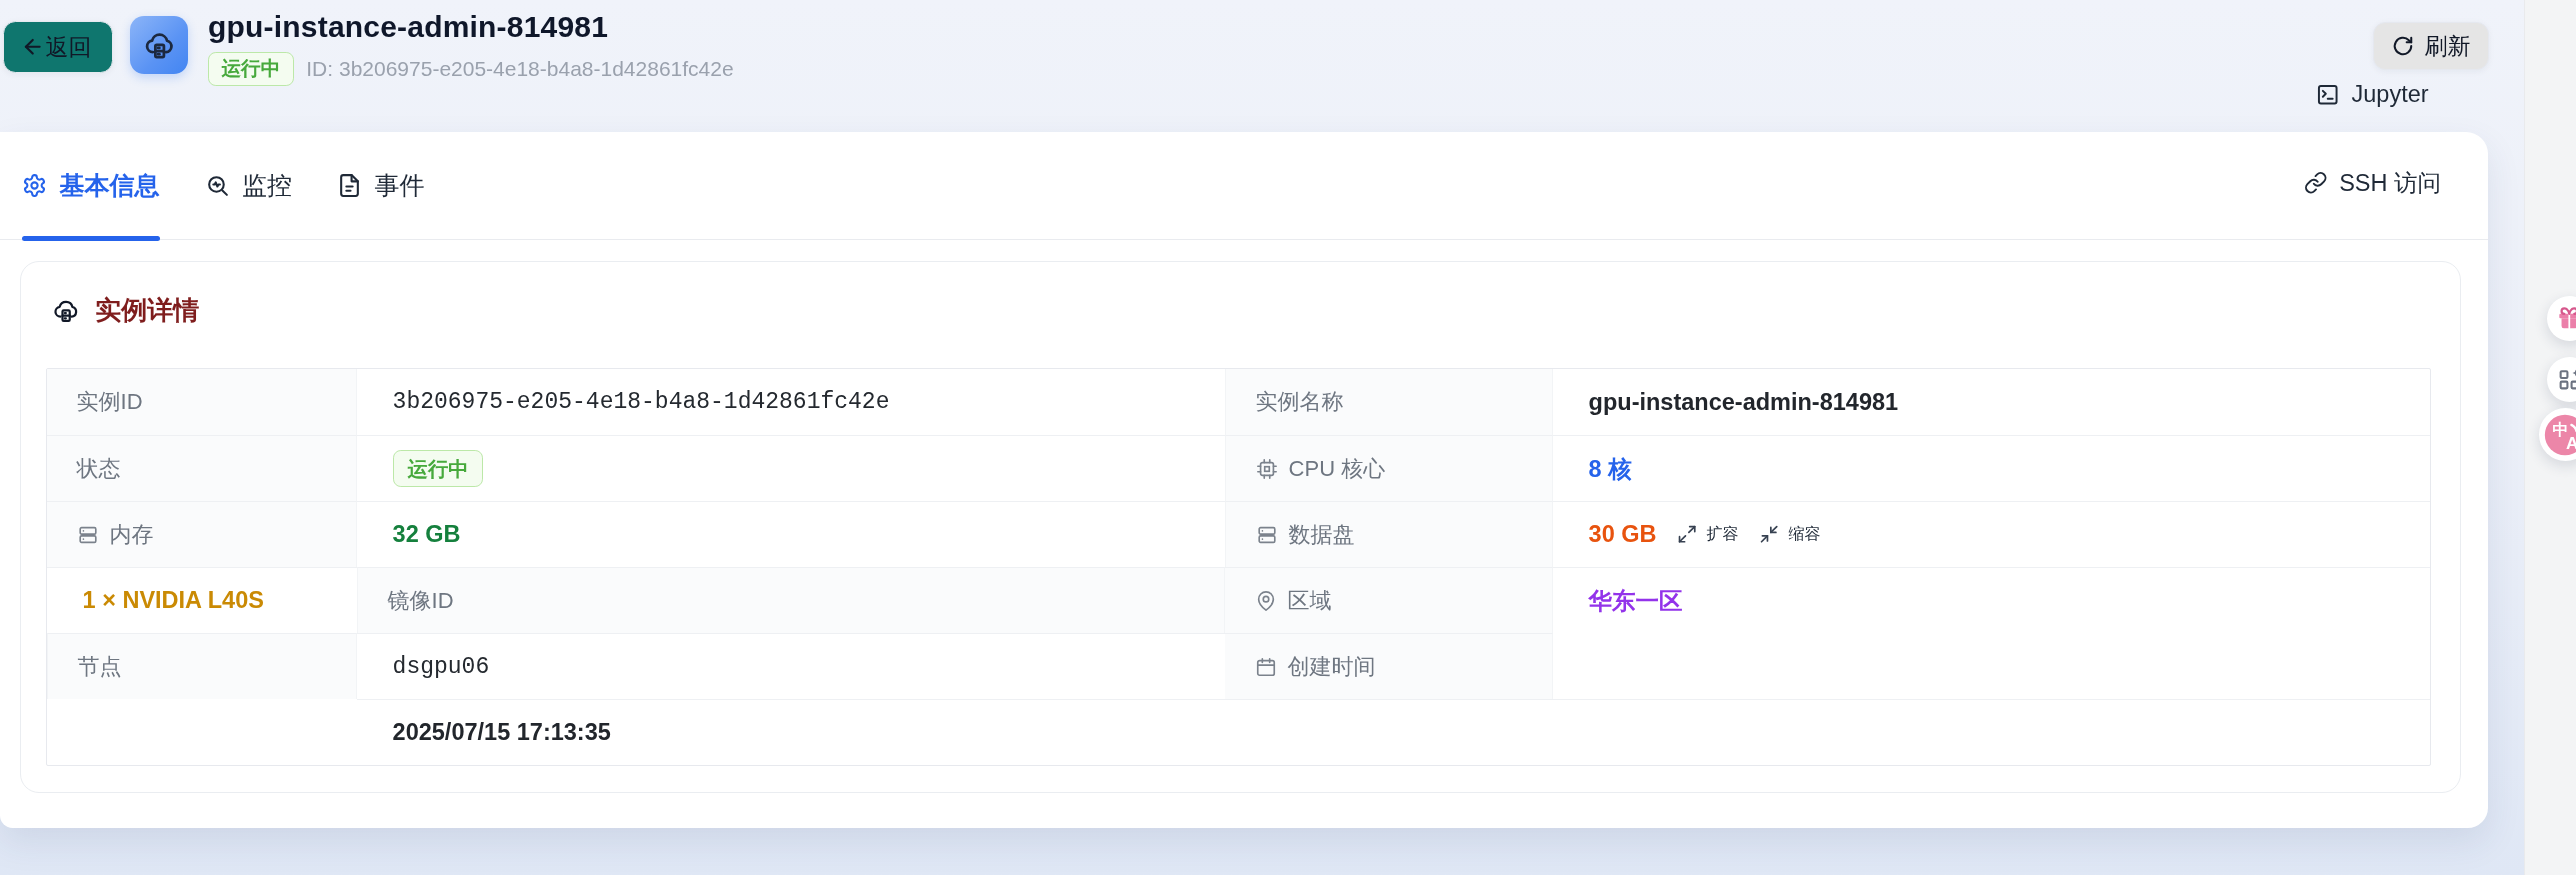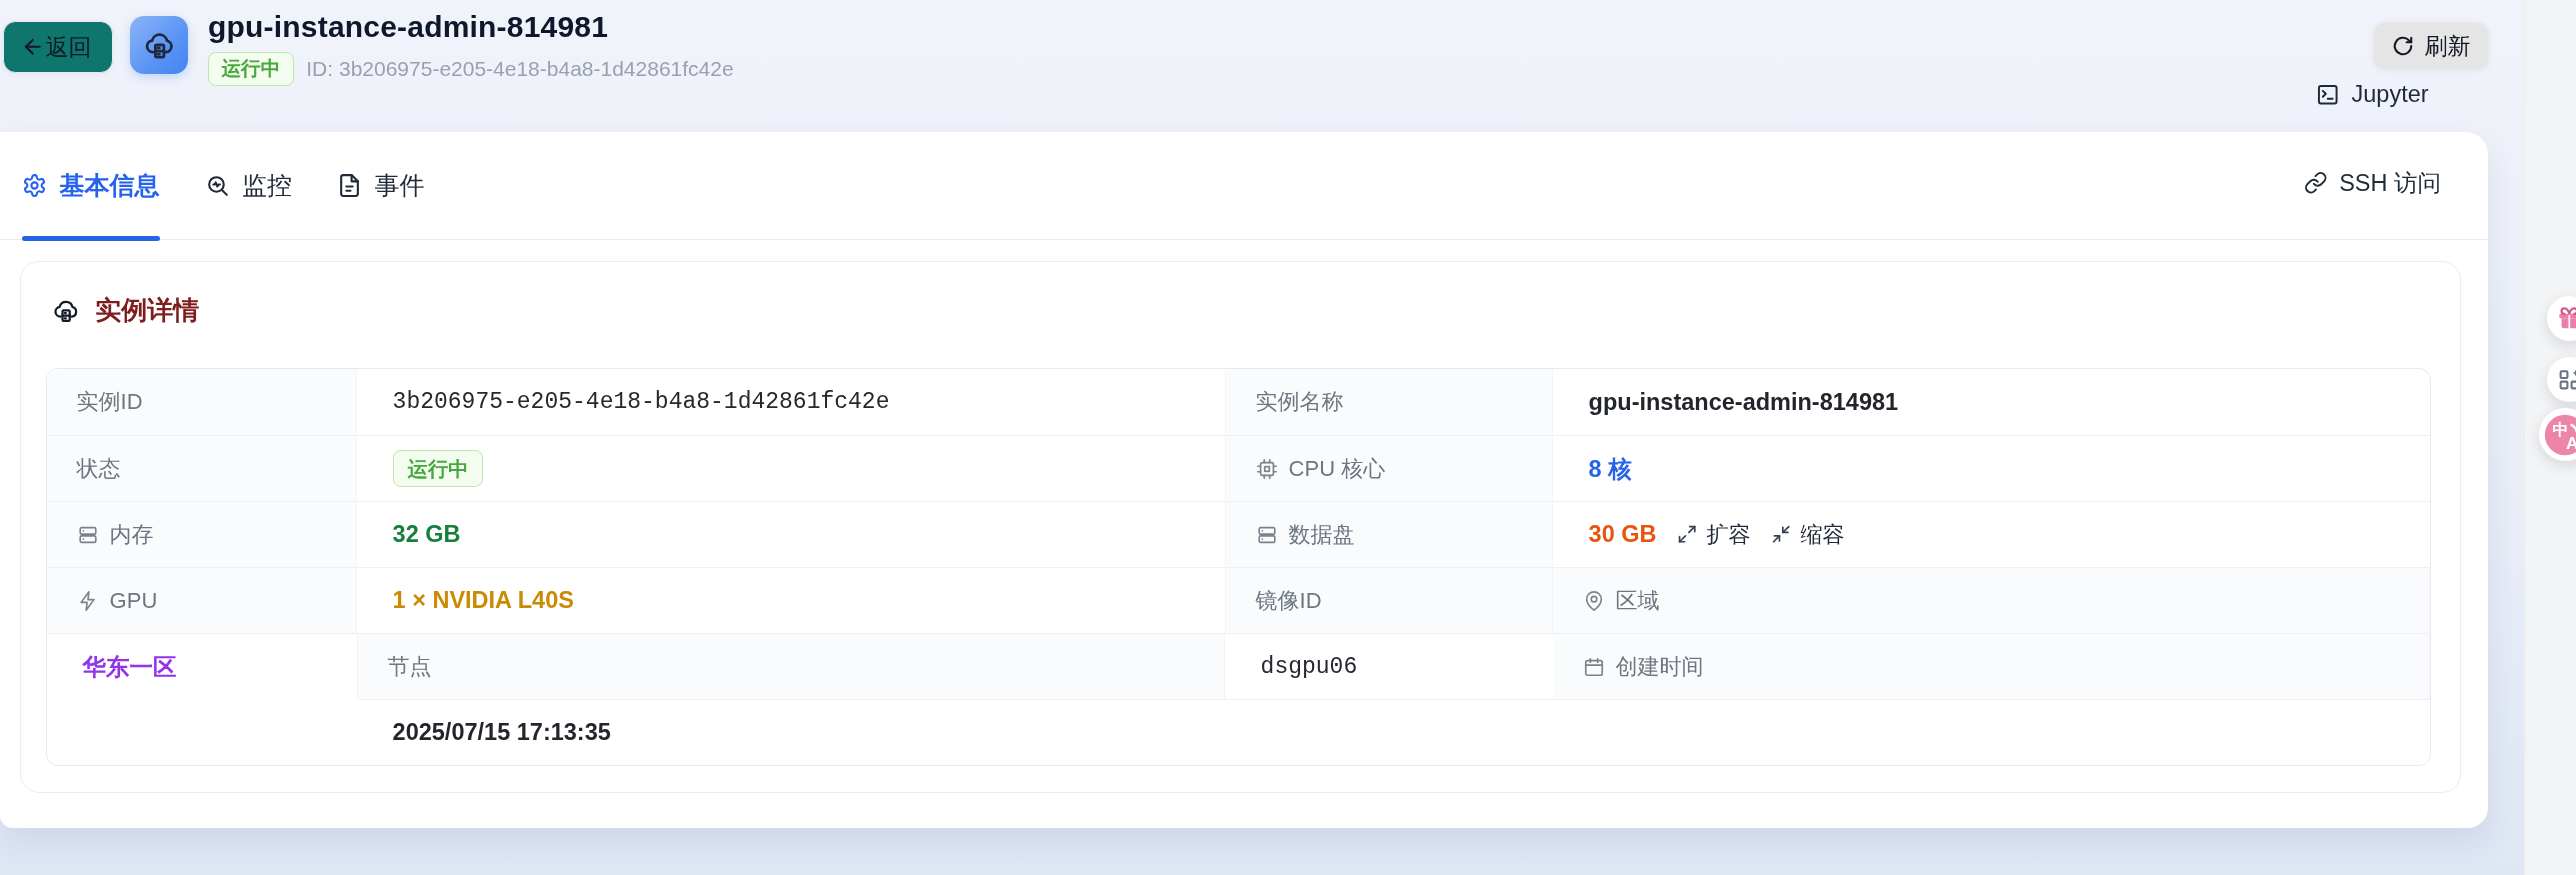--- a/index.html
+++ b/index.html
@@ -57,39 +57,39 @@
   .actions { margin-left:auto; display:flex; align-items:center; gap:59px;flex-direction:column; }
   .action { display:flex; align-items:center; gap:11.7px; font-size:23.5px; color:#1f2937; cursor:pointer; }
 
   
   .card { position:absolute; left:19.6px; top:129px; width:2441px; height:532px;
           background:#fff; border:1.6px solid #eaedf1; border-radius:19px; }
   .card-head { display:flex; align-items:center; gap:15.6px; padding:31px 0 0 31px;
           font-size:26px; font-weight:700; color:#7f1d1d; }
 
   .dtable { position:absolute; left:25px; top:106px; width:2385px; height:398px;
-          border:1.6px solid #e7e9ee; border-radius:12px; overflow:hidden;
+          border:1.6px solid #e7e9ee; border-radius:2px; overflow:hidden;
           display:grid; grid-template-columns:310px 868px 328px auto;
           grid-template-rows:repeat(6,1fr); background:#fff; }
   .cell { display:flex; align-items:center; }
   .lab { background:#fafbfc; color:#6e7681; font-size:22px; gap:11px;
           padding-left:30px; border-right:1.6px solid #f2f4f6; }
   .lab .licon { color:#7b828c; flex:0 0 auto; display:flex; }
   .c2 { border-left:1.6px solid #f2f4f6; }
   .val { padding-left:36px; font-size:23.5px; color:#22262c; gap:20.3px; }
   .bt { border-top:1.6px solid #eef0f3; }
   .mono { font-family:Liberation Mono, monospace; font-size:23px; color:#24292f; }
   .semibold { font-weight:600; }
   .v-blue { color:#2563eb; font-weight:700; }
   .v-green { color:#15803d; font-weight:700; }
   .v-red { color:#e8530e; font-weight:700; }
   .v-amber { color:#ca8a04; font-weight:700; }
   .v-purple { color:#9333ea; font-weight:700; }
   .span3 { grid-column:2 / 5; }
-  .mini-act { display:flex; align-items:center; gap:9.4px; font-size:22px; color:#1f2937;
+  .mini-act { display:flex; align-items:center; gap:9.4px; font-size:16px; color:#1f2937;
           font-weight:400; cursor:pointer; }
   .mini-act:first-of-type { margin-left:11px; }
   .tbadge { display:inline-flex; align-items:center; padding:3.1px 14px; border-radius:7.8px;
           background:#f4fcf0; border:1.6px solid #bce8a8; color:#47a93c; font-size:20.3px; font-weight:600; }
 </style>
 </head>
 <body>
 
 <div class="rail"></div>
 
@@ -318,28 +318,20 @@
               <path d="M4 14h6v6"></path>
                 <path d="M20 10h-6V4"></path>
                 <path d="M14 10l7-7"></path>
                 <path d="M3 21l7-7"></path>
             </svg>
           </span>
           <span>缩容</span>
         </span>
       </div>
 
-      <div class="cell lab bt">
-        <span class="licon">
-          <svg width="22" height="22" viewBox="0 0 24 24" fill="none" stroke="currentColor" stroke-width="1.8" stroke-linejoin="round">
-            <path d="M13 2L4.5 13.5H11l-1 8.5L18.5 10.5H12z"></path>
-          </svg>
-        </span>
-        <span>GPU</span>
-      </div>
       <div class="cell val bt v-amber">1 × NVIDIA L40S</div>
       <div class="cell lab c2 bt">
         <span>镜像ID</span>
       </div>
 
       <div class="cell lab bt">
         <span class="licon">
           <svg width="22" height="22" viewBox="0 0 24 24" fill="none" stroke="currentColor" stroke-width="1.8" stroke-linecap="round" stroke-linejoin="round">
             <path d="M20 10c0 6-8 12-8 12S4 16 4 10a8 8 0 0 1 16 0z"></path>
               <circle cx="12" cy="10" r="3"></circle>

